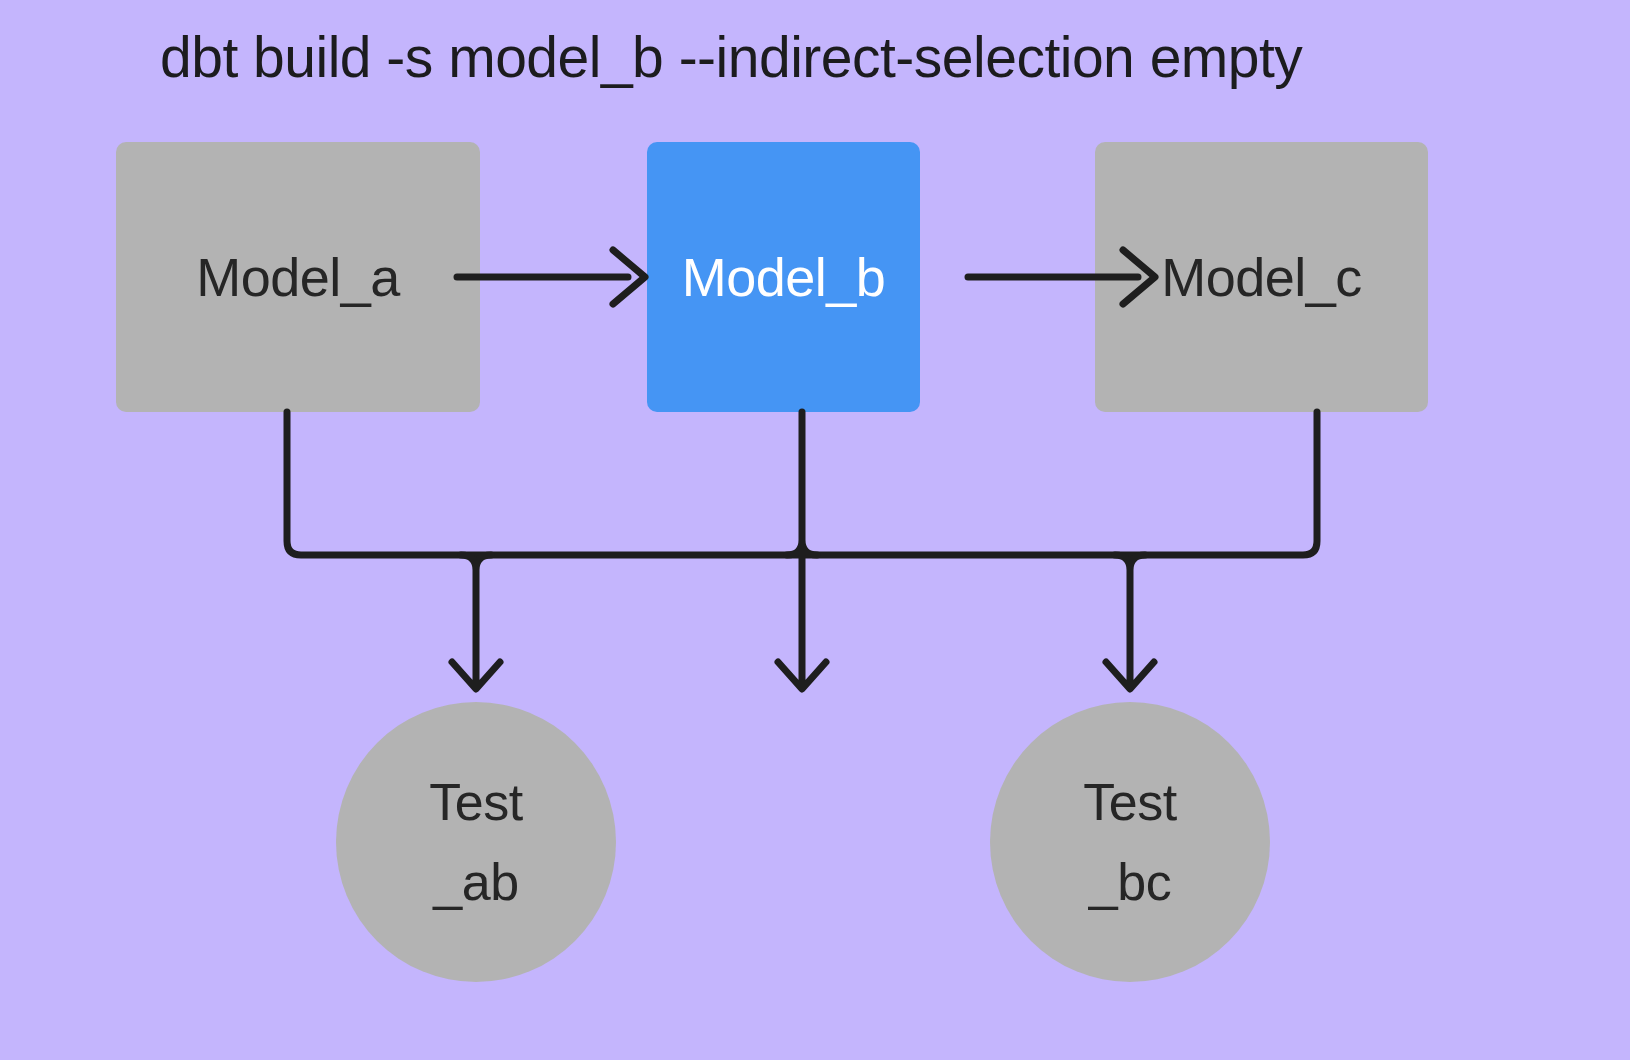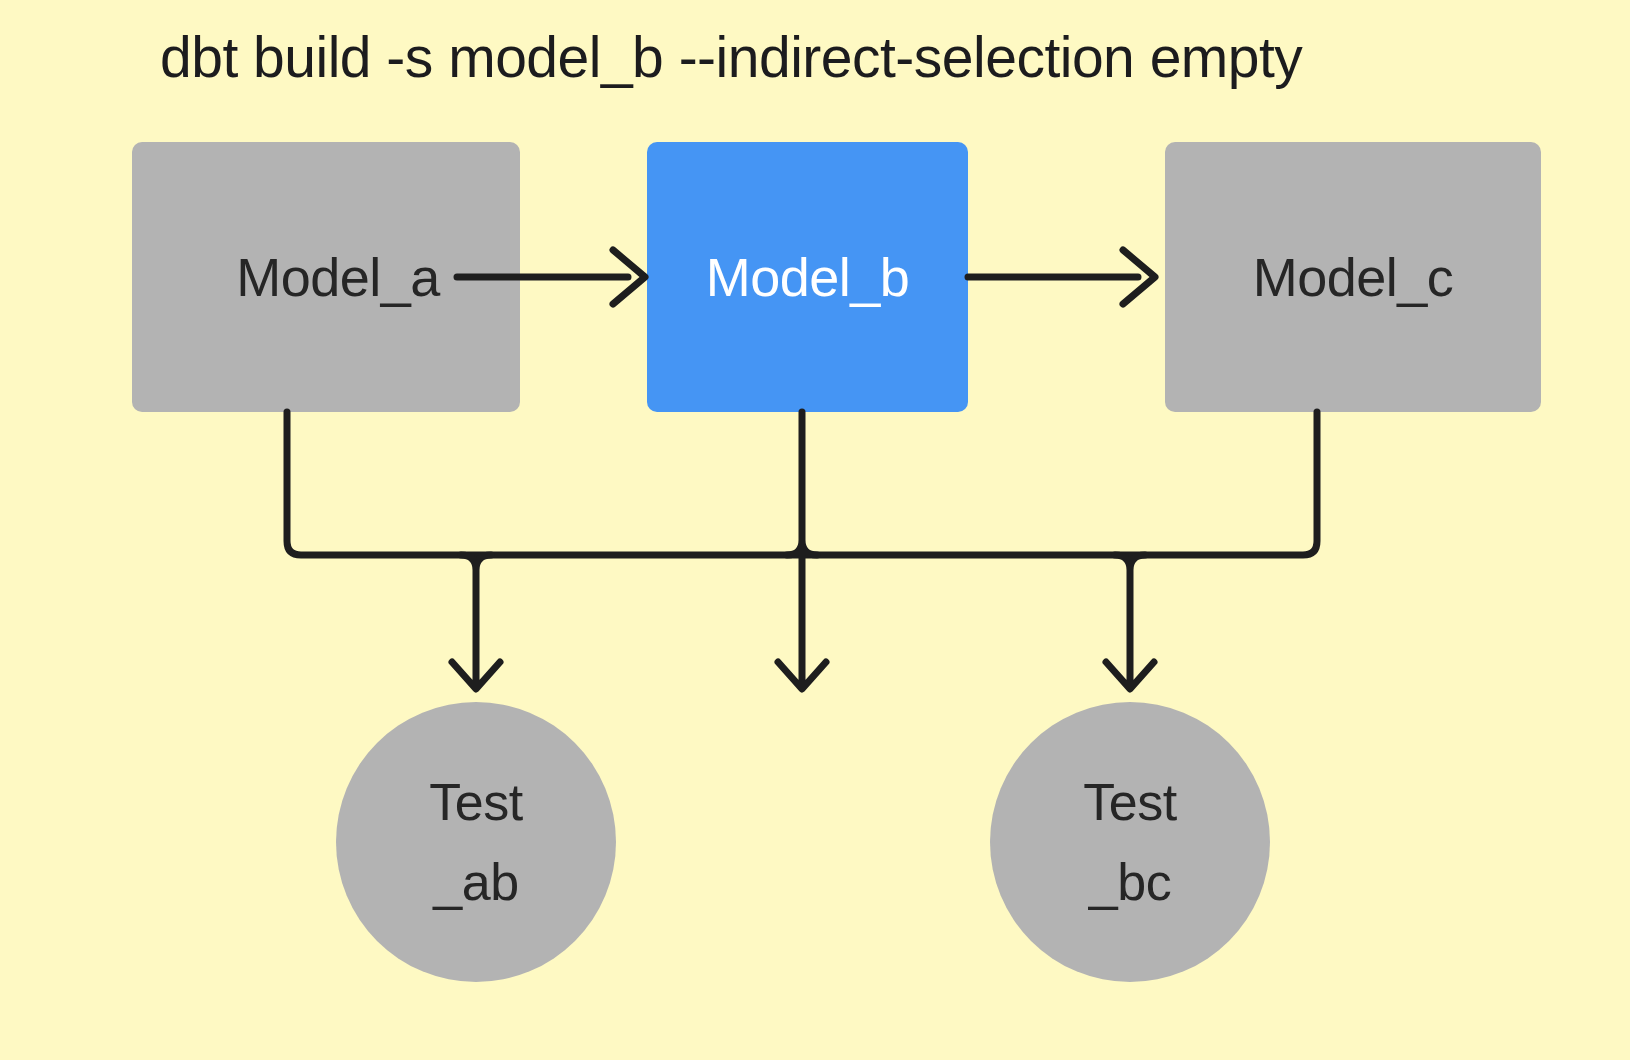--- a/index.html
+++ b/index.html
@@ -1,19 +1,19 @@
 <!DOCTYPE html>
 <html><head>
 <meta charset="utf-8">
 <style>
   html,body{margin:0;padding:0;background:#ffffff;}
   .canvas{
     position:relative;
     width:1630px;height:1060px;
-    background:#fef9c3;
+    background:#c4b5fd;
     overflow:hidden;
     font-family:"Liberation Sans","DejaVu Sans",sans-serif;
   }
   .title{
     position:absolute;
     left:160px;top:22px;
     font-size:57px;
     line-height:70px;
     font-weight:500;
     letter-spacing:-0.5px;
@@ -22,23 +22,23 @@
   }
   .model-node{
     position:absolute;
     top:142px;height:270px;
     border-radius:10px;
     display:flex;align-items:center;justify-content:center;
     font-size:54px;font-weight:500;letter-spacing:-0.5px;
   }
   .model-gray{background:#b3b3b3;color:#262626;}
   .model-selected{background:#4595f4;color:#ffffff;}
-  .model-a{left:132px;width:364px;padding-left:24px;}
-  .model-b{left:647px;width:321px;}
-  .model-c{left:1165px;width:376px;}
+  .model-a{left:116px;width:364px;}
+  .model-b{left:647px;width:273px;}
+  .model-c{left:1095px;width:333px;}
   .test-node{
     position:absolute;
     top:702px;width:280px;height:280px;
     border-radius:50%;
     background:#b3b3b3;color:#262626;
     display:flex;flex-direction:column;align-items:center;justify-content:center;
     font-size:52px;font-weight:500;letter-spacing:-0.5px;
     text-align:center;line-height:80px;
   }
   .test-ab{left:336px;}

